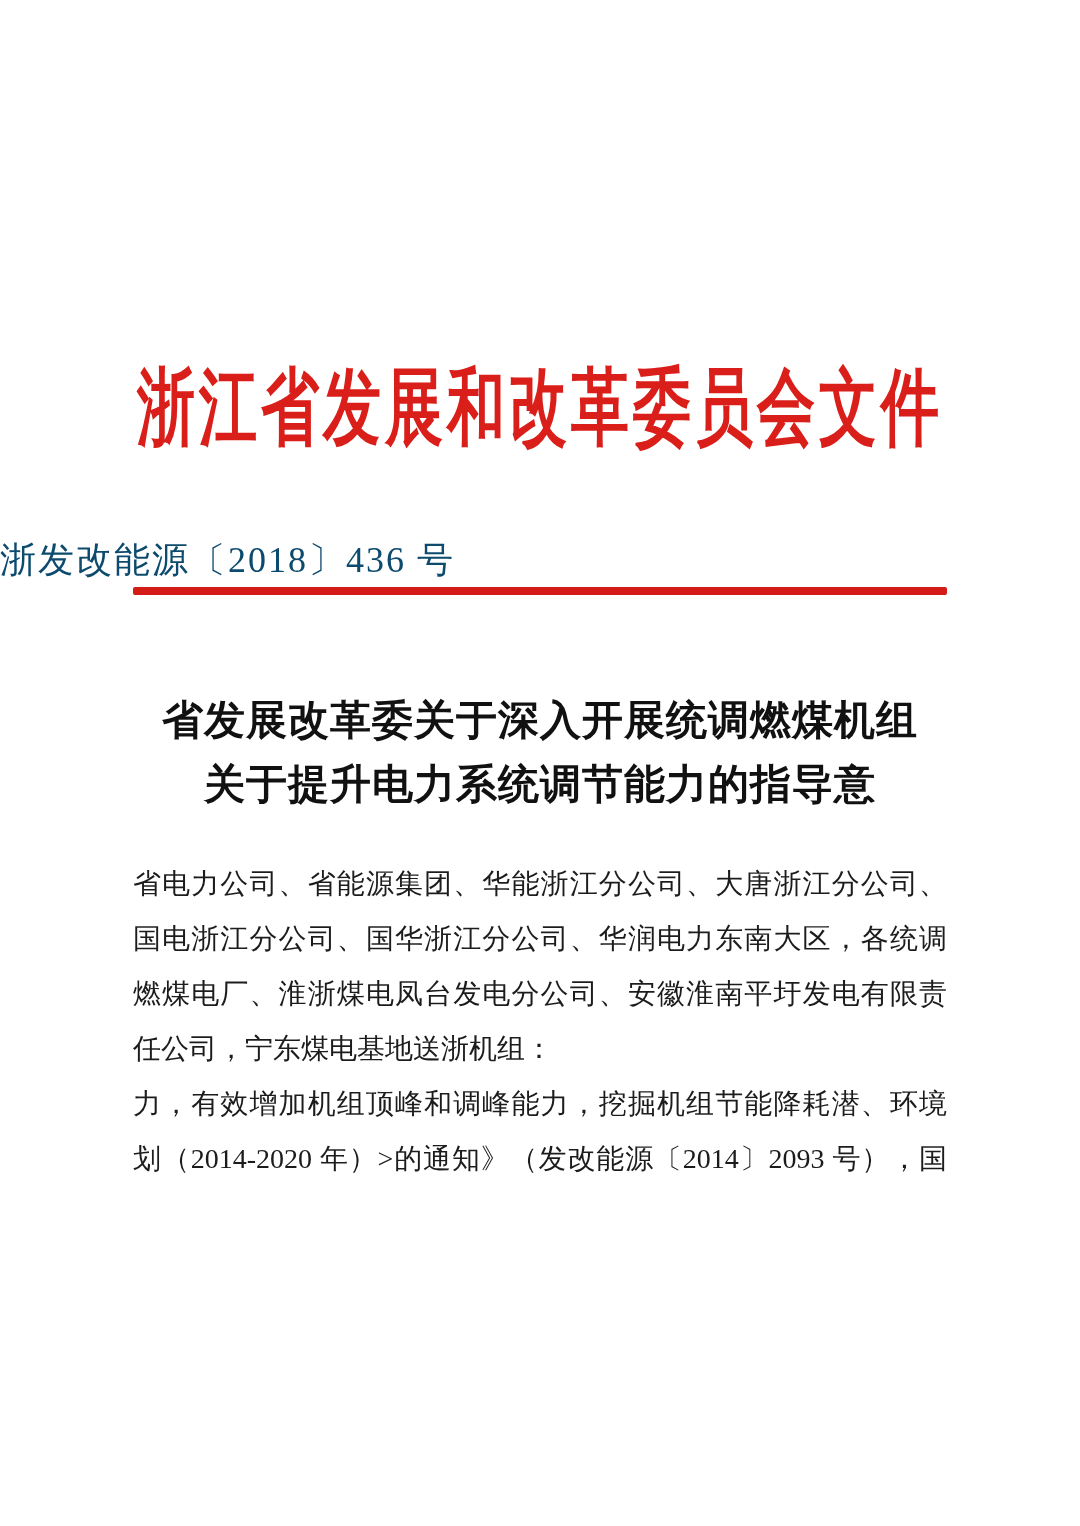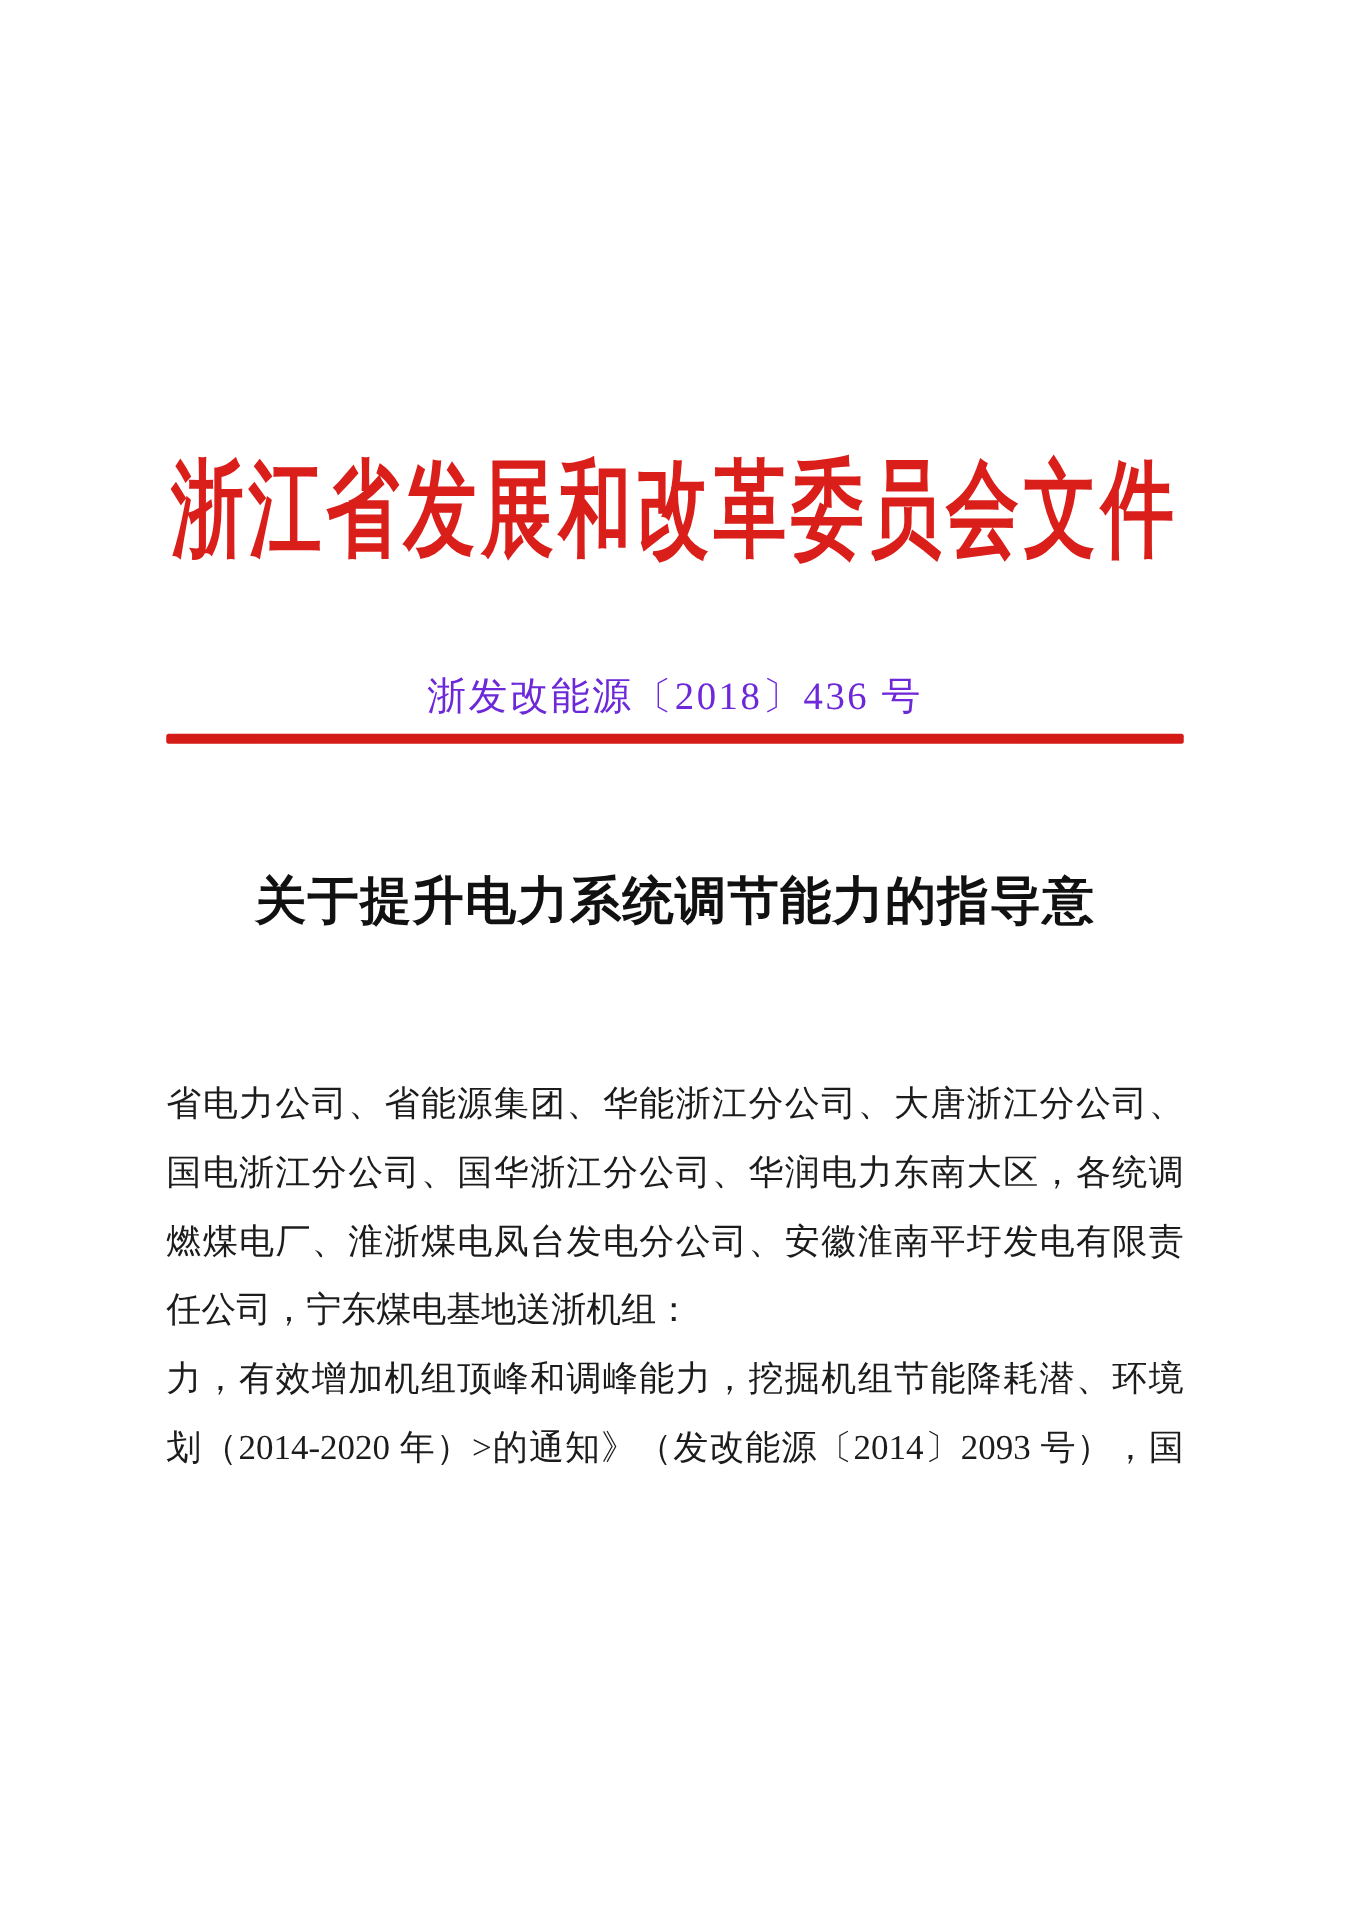--- a/index.html
+++ b/index.html
@@ -18,24 +18,23 @@
     font-size:58px;font-weight:bold;
     letter-spacing:4px;
     color:#da1f1b;
     transform:scaleY(1.45);
     transform-origin:center top;
     white-space:nowrap;
   }
   
   .doc-number{
     position:absolute;left:0;top:536px;width:100%;
-    text-align:center;
-    font-size:31px;
+    font-size:36px;
     letter-spacing:2px;
-    color:#6d28d9;
+    color:#0c4a6e;
     white-space:nowrap;
   }
   
   .red-rule{
     position:absolute;left:133px;top:587px;width:814px;height:8px;
     background:#d41b17;
     border-radius:2px;
   }
   
   .doc-title{
@@ -89,20 +88,21 @@
 
 <div class="page">
 
   <div class="red-header">浙江省发展和改革委员会文件</div>
 
   <div class="doc-number">浙发改能源〔2018〕436 号</div>
 
   <div class="red-rule"></div>
 
   <div class="doc-title">
+    <div>省发展改革委关于深入开展统调燃煤机组</div>
     <div>关于提升电力系统调节能力的指导意</div>
   </div>
 
   <div class="body-text">
     <div class="line">省电力公司、省能源集团、华能浙江分公司、大唐浙江分公司、</div>
     <div class="line">国电浙江分公司、国华浙江分公司、华润电力东南大区，各统调</div>
     <div class="line">燃煤电厂、淮浙煤电凤台发电分公司、安徽淮南平圩发电有限责</div>
     <div class="line short">任公司，宁东煤电基地送浙机组：</div>
     <div class="line">力，有效增加机组顶峰和调峰能力，挖掘机组节能降耗潜、环境</div>
     <div class="line">划（2014-2020 年）&gt;的通知》（发改能源〔2014〕2093 号），国家</div>

